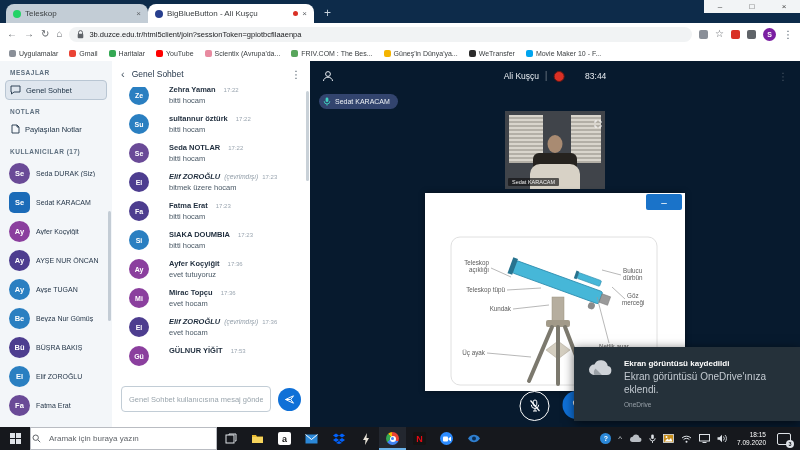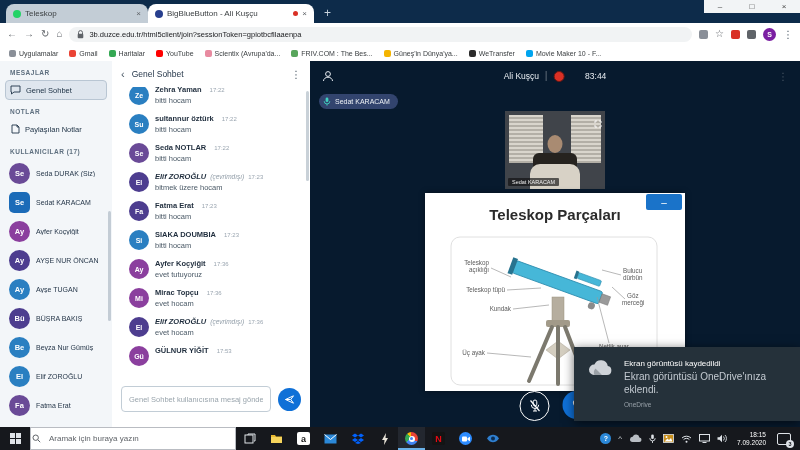--- a/index.html
+++ b/index.html
@@ -41,21 +41,21 @@
   .user-name{font-size:7px;color:#26374a;white-space:nowrap;overflow:hidden;text-overflow:ellipsis;}
   .side-scroll{position:absolute;right:1px;top:150px;width:3px;height:110px;background:#c3ccd5;border-radius:2px;}
 
   
   .chatcol{width:198px;background:#fff;display:flex;flex-direction:column;position:relative;flex:none;}
   .chat-header{height:26px;display:flex;align-items:center;gap:7px;padding:0 9px;font-size:8.5px;color:#26374a;flex:none;}
   .chat-back{font-size:11px;color:#4a5966;}
   .dots{font-size:10px;color:#4a5966;margin-left:auto;}
   .messages{flex:1;position:relative;overflow:hidden;}
   .messages-inner{position:absolute;left:9px;right:10px;bottom:4px;}
-  .msg{display:flex;gap:6px;margin-bottom:9px;padding-left:8px;}
+  .msg{display:flex;gap:20px;margin-bottom:9px;padding-left:8px;}
   .msg-avatar{width:20px;height:20px;border-radius:50%;color:#fff;font-size:7px;font-weight:bold;display:flex;align-items:center;justify-content:center;flex:none;}
   .msg-body{flex:1;min-width:0;}
   .msg-head{display:flex;align-items:baseline;gap:4px;}
   .msg-name{font-size:7.5px;font-weight:bold;color:#1f2d3d;white-space:nowrap;}
   .msg-name.italic{font-style:italic;}
   .msg-suffix{font-size:6.5px;font-style:italic;color:#909ca7;}
   .msg-time{font-size:6px;color:#9aa5b0;}
   .msg-text{font-size:7.5px;color:#4a5966;margin-top:2px;}
   .chat-scroll{position:absolute;right:1px;top:30px;width:3px;height:90px;background:#c9d1d8;border-radius:2px;}
   .chat-input-row{height:40px;display:flex;align-items:center;gap:7px;padding:0 9px 8px;flex:none;}
@@ -83,28 +83,28 @@
   .fs-icon{position:absolute;right:3px;top:3px;opacity:.9;}
   .slide{position:absolute;top:132px;left:50%;transform:translateX(-50%);width:260px;height:198px;background:#fff;color:#222;box-shadow:0 0 6px rgba(0,0,0,.4);}
   .slide-min{position:absolute;top:1px;right:3px;width:36px;height:16px;background:#1a73c9;color:#fff;display:flex;align-items:center;justify-content:center;font-size:10px;border-radius:2px;}
   .slide-title{text-align:center;font-size:15px;font-weight:600;color:#2b2b2b;padding-top:13px;}
   .diagram{position:absolute;left:0;top:42px;}
   .actions{position:absolute;bottom:6px;left:50%;transform:translateX(-50%);display:flex;gap:13px;}
   .action-btn{width:28px;height:28px;border-radius:50%;display:flex;align-items:center;justify-content:center;}
   .action-btn.muted{border:1.5px solid #fff;}
   .action-btn.phone{background:#0f70d7;}
   .toast{position:absolute;right:0;top:286px;width:226px;height:74px;background:#25313a;display:flex;gap:10px;padding:12px 10px 0 12px;box-sizing:border-box;box-shadow:0 2px 10px rgba(0,0,0,.6);}
-  .toast-title{font-size:8px;font-weight:normal;color:#fff;}
+  .toast-title{font-size:8px;font-weight:bold;color:#fff;}
   .toast-body{font-size:10px;color:#c3cad1;margin-top:2px;line-height:1.3;max-width:150px;}
   .toast-app{font-size:6.5px;color:#98a1a9;margin-top:5px;}
 
   
   .taskbar{position:absolute;bottom:0;left:0;right:0;height:23px;background:#16181d;display:flex;align-items:stretch;color:#dfe3e8;}
   .tb-start{width:30px;display:flex;align-items:center;justify-content:center;}
-  .tb-search{width:206px;background:#fff;display:flex;align-items:center;gap:6px;padding:0 1px;border:1px solid #b9bcc2;box-sizing:border-box;}
+  .tb-search{width:187px;background:#fff;display:flex;align-items:center;gap:6px;padding:0 1px;border:1px solid #b9bcc2;box-sizing:border-box;}
   .tb-search input{border:none;outline:none;font-size:8px;color:#5f6368;width:150px;font-family:"Liberation Sans",sans-serif;background:transparent;}
   .tb-search input::placeholder{color:#5f6368;}
   .tb-app{width:27px;display:flex;align-items:center;justify-content:center;}
   .tb-app.active{background:#23272f;box-shadow:inset 0 -2px 0 #6ab1e8;}
   .sm-sq{width:13px;height:13px;border-radius:2px;display:flex;align-items:center;justify-content:center;font-size:9px;font-weight:bold;}
   .tb-tray{margin-left:auto;display:flex;align-items:center;gap:7px;padding:0 7px;}
   .trayg{font-size:8px;color:#cfd4da;line-height:1;}
   .tb-clock{text-align:right;font-size:6.5px;line-height:1.2;color:#fff;margin-left:3px;}
   .tb-notif{position:relative;width:14px;height:12px;margin:0 2px 0 4px;}
   .tb-notif .frame{position:absolute;inset:0;border:1px solid #dfe3e8;border-radius:2px;}
@@ -245,27 +245,27 @@
             <span class="avatar" style="background-color: rgb(77, 61, 143);">Ay</span>
             <span class="user-name">AYŞE NUR ÖNCAN</span>
           </div>
 
           <div class="user-row">
             <span class="avatar" style="background-color: rgb(42, 127, 193);">Ay</span>
             <span class="user-name">Ayşe TUGAN</span>
           </div>
 
           <div class="user-row">
+            <span class="avatar" style="background-color: rgb(42, 127, 193);">Be</span>
+            <span class="user-name">Beyza Nur Gümüş</span>
+          </div>
+
+          <div class="user-row">
             <span class="avatar" style="background-color: rgb(77, 61, 143);">Bü</span>
             <span class="user-name">BÜŞRA BAKIŞ</span>
-          </div>
-
-          <div class="user-row">
-            <span class="avatar" style="background-color: rgb(42, 127, 193);">Be</span>
-            <span class="user-name">Beyza Nur Gümüş</span>
           </div>
 
           <div class="user-row">
             <span class="avatar" style="background-color: rgb(42, 127, 193);">El</span>
             <span class="user-name">Elif ZOROĞLU</span>
           </div>
 
           <div class="user-row">
             <span class="avatar" style="background-color: rgb(106, 74, 151);">Fa</span>
             <span class="user-name">Fatma Erat</span>
@@ -453,21 +453,20 @@
               <path d="M1 3V1h2M5 1h2v2M7 5v2H5M3 7H1V5" fill="none" stroke="#fff" stroke-width="1"></path>
             </svg>
         </span>
         <span class="cam-label">Sedat KARACAM</span>
       </div>
 
       <div class="slide">
         <div class="slide-min">
           <span>–</span>
         </div>
-        <div class="slide-title">Teleskop Parçaları</div>
         <svg class="diagram" width="260" height="155" viewBox="0 0 260 155">
           <rect x="26" y="2" width="206" height="148" rx="9" fill="#ffffff" stroke="#e0e0e0"></rect>
           <g transform="rotate(20 130 48)">
             <rect x="86" y="40" width="92" height="13" rx="2" fill="#46b7d8" stroke="#2d8cae" stroke-width="0.8"></rect>
             <rect x="82" y="38" width="5" height="17" fill="#27738f"></rect>
             <rect x="149" y="30" width="24" height="6" rx="1" fill="#46b7d8" stroke="#2d8cae" stroke-width="0.6"></rect>
             <rect x="146" y="29" width="3" height="8" fill="#27738f"></rect>
             <rect x="178" y="42" width="9" height="9" fill="#9a9a9a" stroke="#777" stroke-width="0.5"></rect>
             <circle cx="172" cy="57" r="3.5" fill="#8b8b8b"></circle>
           </g>

